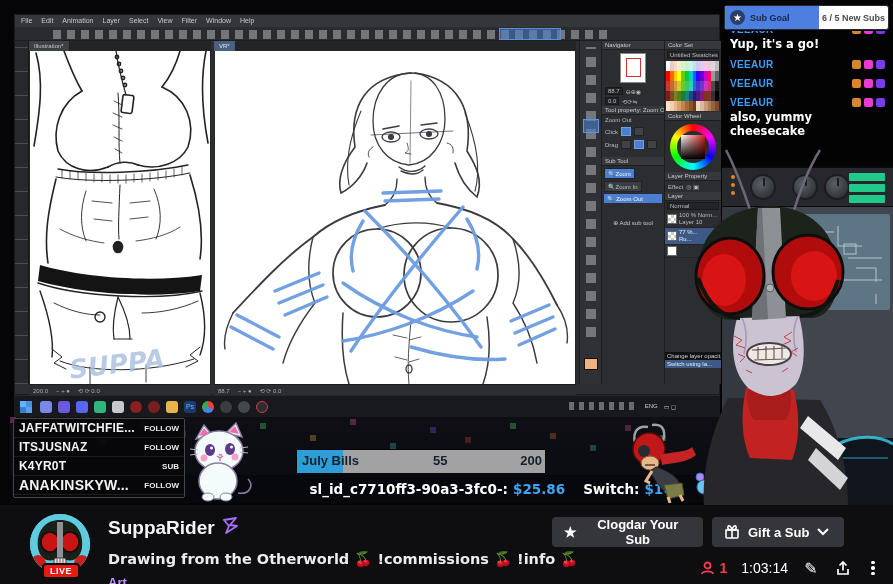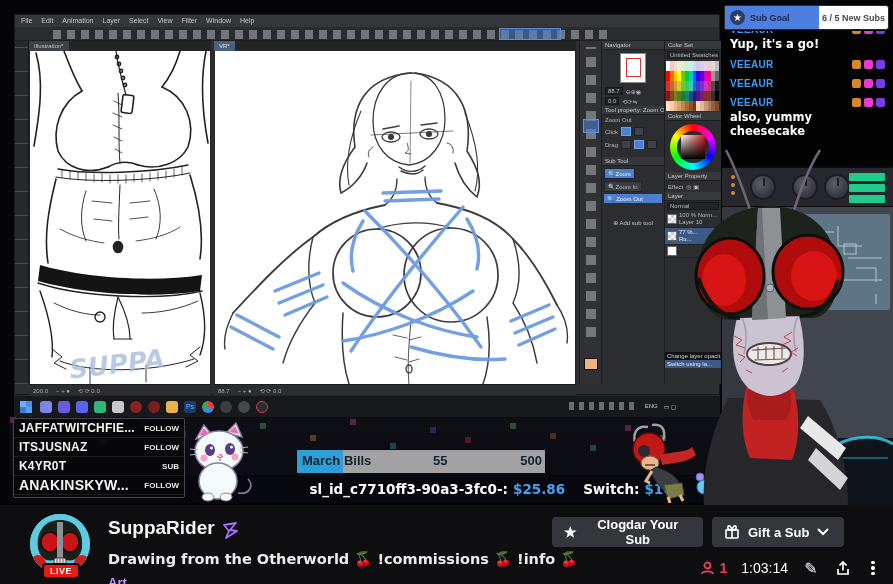--- a/index.html
+++ b/index.html
@@ -133,21 +133,21 @@
 
   
   .webcam{left:688px;top:148px;width:205px;height:357px;}
   .webcam svg{position:absolute;left:0;top:0;}
 
   
   .bottombar{left:0;top:505px;width:893px;height:79px;background:#0e0e10;}
   .avatar{position:absolute;left:30px;top:9px;width:60px;height:60px;border-radius:50%;overflow:hidden;background:#5ecbe0;}
   .live{position:absolute;left:42px;top:58px;padding:1px 6px;background:#e91916;border:2px solid #0e0e10;border-radius:4px;
     font-size:9px;font-weight:bold;color:#fff;letter-spacing:.5px;}
-  .ch-name{position:absolute;left:108px;top:12px;font-size:19px;font-weight:bold;color:#f5f5f7;display:flex;align-items:flex-end;gap:7px;}
+  .ch-name{position:absolute;left:108px;top:12px;font-size:19px;font-weight:bold;color:#f5f5f7;display:flex;align-items:flex-start;gap:7px;}
   .ch-title{position:absolute;left:108px;top:46px;font-size:14.5px;font-weight:bold;color:#ececf0;font-family:"DejaVu Sans",sans-serif;}
   .ch-cat{position:absolute;left:108px;top:70px;font-size:13px;font-weight:bold;color:#bf94ff;}
   .btn{position:absolute;top:12px;height:30px;background:#35353c;border:none;border-radius:4px;color:#fff;
     font-size:13px;font-weight:bold;display:flex;align-items:center;gap:8px;padding:0 12px;cursor:pointer;font-family:"Liberation Sans",sans-serif;}
   .btn-manage{left:552px;width:151px;}
   .btn-gift{left:712px;width:132px;text-align:center;}
   .star-glyph{font-size:14px;line-height:1;}
   .statrow{position:absolute;left:640px;top:52px;width:240px;height:22px;display:flex;align-items:center;gap:14px;justify-content:flex-end;color:#fff;}
   .viewers{display:flex;align-items:center;gap:4px;color:#f23b55;font-weight:bold;font-size:14px;}
   .uptime{font-size:14px;color:#fff;}
@@ -507,23 +507,23 @@
           <circle cx="57" cy="38" r="3.5" fill="#f8a0c8"></circle>
         <path d="M39,37 l3,2 l3,-2 M42,39 v3" stroke="#c06a9a" stroke-width="1.3" fill="none"></path>
         <path d="M41,35 l1.5,1.5 l1.5,-1.5" stroke="#e87ab8" stroke-width="1.5" fill="none"></path>
         <path d="M12,30 l8,1 M12,36 l8,-1 M70,28 l-8,1 M70,34 l-8,-1" stroke="#b8aecb" stroke-width="1"></path>
         <ellipse cx="30" cy="78" rx="6" ry="4" fill="#f4fbfb" stroke="#8a7fa0"></ellipse>
         <ellipse cx="48" cy="78" rx="6" ry="4" fill="#f4fbfb" stroke="#8a7fa0"></ellipse>
       </svg>
 
       <div class="goalbar">
         <div class="goalfill"></div>
-        <span class="goal-label">March Bills</span>
+        <span class="goal-label">July Bills</span>
         <span class="goal-cur">55</span>
-        <span class="goal-max">500</span>
+        <span class="goal-max">200</span>
       </div>
 
       <div class="donations">
         <span class="don-entry">
           <span>sl_id_c7710ff3-90a3-3fc0-:</span><span class="don-amt">$25.86</span>
         </span>
         <span class="don-entry">
           <span>Switch:</span><span class="don-amt">$100</span>
         </span>
       </div>

